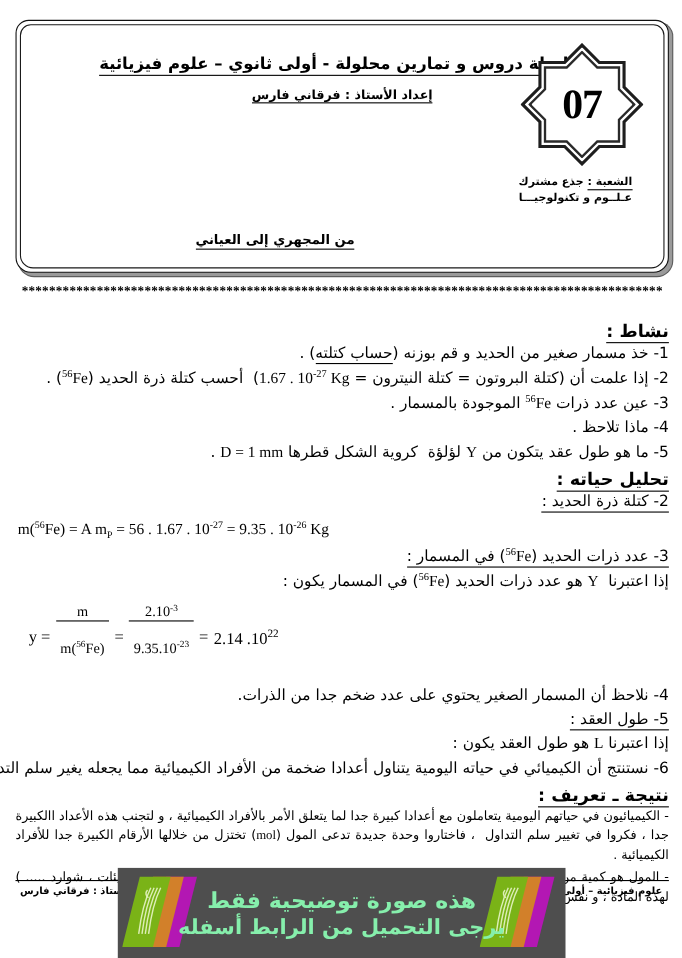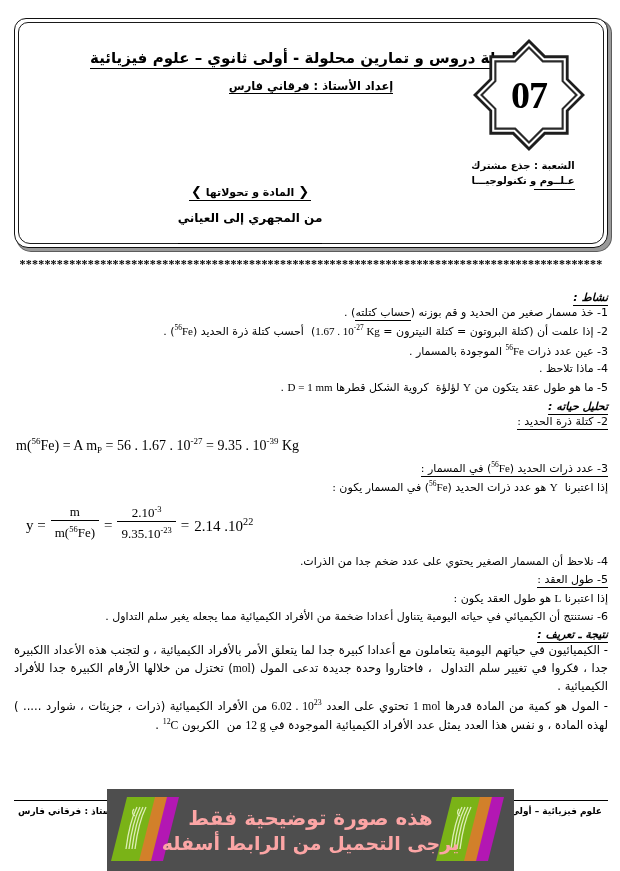--- a/index.html
+++ b/index.html
@@ -101,21 +101,21 @@
     position: absolute;
     top: 192px;
     left: 20px;
     width: 430px;
     text-align: center;
     font-size: 12px;
     font-weight: bold;
   }
   .subtitle-2 span {
     border-bottom: 1.3px solid #000;
-    padding-bottom: 18px;
+    padding-bottom: 1px;
   }
 
   
   .star-badge {
     position: absolute;
     right: 22px;
     top: 20px;
     width: 112px;
     height: 112px;
   }
@@ -175,21 +175,21 @@
   .branch-block {
     position: absolute;
     right: 14px;
     top: 140px;
     width: 140px;
     text-align: center;
     font-size: 10px;
     font-weight: bold;
     line-height: 1.45;
   }
-  .branch-label { border-bottom: 1.2px solid #000; padding-bottom: 18px; }
+  .branch-label { border-bottom: 1.2px solid #000; padding-bottom: 1px; }
 
   
   .asterisks {
     position: absolute;
     top: 258px;
     left: 14px;
     width: 594px;
     font-family: "Liberation Serif", "DejaVu Serif", serif;
     font-size: 12px;
     font-weight: bold;
@@ -205,39 +205,38 @@
   .content {
     position: absolute;
     top: 288px;
     left: 14px;
     width: 594px;
     font-family: "DejaVu Sans", "Liberation Sans", sans-serif;
     direction: rtl;
     text-align: right;
   }
   .ln {
-    font-size: 11px;
+    font-size: 14px;
     line-height: 1.52;
     margin: 0 0 1px 0;
     white-space: nowrap;
   }
   .sec-title {
     font-size: 13px;
     font-weight: bold;
     margin: 0 0 4px 0;
   }
   .sec-title span, .u {
     border-bottom: 1.3px solid #000;
     padding-bottom: 1px;
   }
   .sub-title {
-    font-size: 11px;
+    font-size: 16px;
     font-weight: bold;
     margin: 3px 0 1px 0;
-    font-style: italic;
   }
   .mathline {
     direction: ltr;
     text-align: left;
     font-family: "Liberation Serif", "DejaVu Serif", serif;
     font-size: 14px;
     margin: 5px 0 4px 2px;
   }
   .mathline sub { font-size: 9px; }
   .mathline sup { font-size: 9px; }
@@ -257,21 +256,21 @@
     gap: 5px;
   }
   .frac {
     display: inline-flex;
     flex-direction: column;
     align-items: center;
     vertical-align: middle;
     line-height: 1.15;
   }
   .frac .num { padding: 0 4px; font-size: 13px; }
-  .frac .den { padding: 4px 4px; font-size: 13px; border-top: 1.2px solid #000; }
+  .frac .den { padding: 16px 4px; font-size: 13px; border-top: 1.2px solid #000; }
   .frac sup { font-size: 8.5px; }
 
   .para {
     font-size: 11.6px;
     line-height: 1.55;
     margin: 0 0 1px 0;
     text-align: justify;
   }
 
   
@@ -320,21 +319,21 @@
     overflow: hidden;
   }
   .wm-text {
     position: absolute;
     inset: 0;
     display: flex;
     flex-direction: column;
     align-items: center;
     justify-content: center;
     gap: 2px;
-    color: #fca5a5;
+    color: #86efac;
     direction: rtl;
   }
   .wm-l1 {
     font-size: 20px;
     font-weight: bold;
     letter-spacing: -0.5px;
   }
   .wm-l2 {
     font-size: 19px;
     font-weight: bold;
@@ -356,27 +355,20 @@
 
   <div class="hdr-line1">
     <span>سلسلة دروس و تمارين محلولة  - أولى ثانوي – علوم فيزيائية</span>
   </div>
 
   <div class="hdr-line2">
     <span>إعداد الأستاذ : فرقاني فارس</span>
   </div>
 
 
-  <div class="subtitle-bracket">
-    <span class="inner">
-      <span class="bkt">❮</span>
-      <span>المادة و تحولاتها</span>
-      <span class="bkt">❯</span>
-    </span>
-  </div>
 
   <div class="subtitle-2">
     <span>من المجهري إلى العياني</span>
   </div>
 
   <div class="star-badge">
     <div class="star-shape"></div>
     <div class="star-shape-in"></div>
     <div class="star-shape-in2"></div>
     <div class="star-shape-in3"></div>
@@ -421,21 +413,21 @@
   <div class="sub-title">
     <span class="u">تحليل حياته :</span>
   </div>
 
 
   <div class="ln">
     <span class="u">2- كتلة ذرة الحديد :</span>
   </div>
 
   <div class="mathline">
-    m(<sup>56</sup>Fe) = A m<sub>P</sub> = 56 . 1.67 . 10<sup>-27</sup> = 9.35 . 10<sup>-39</sup> Kg
+    m(<sup>56</sup>Fe) = A m<sub>P</sub> = 56 . 1.67 . 10<sup>-27</sup> = 9.35 . 10<sup>-26</sup> Kg
   </div>
 
   <div class="ln">
     <span class="u">3- عدد ذرات الحديد (<span class="ar-math" dir="ltr"><sup>56</sup>Fe</span>) في المسمار :</span>
   </div>
   <div class="ln">
     <span>إذا اعتبرنا&nbsp; <span class="ar-math">Y</span> هو عدد ذرات الحديد (<span class="ar-math" dir="ltr"><sup>56</sup>Fe</span>) في المسمار يكون :</span>
   </div>
 
   <div class="frac-row">

